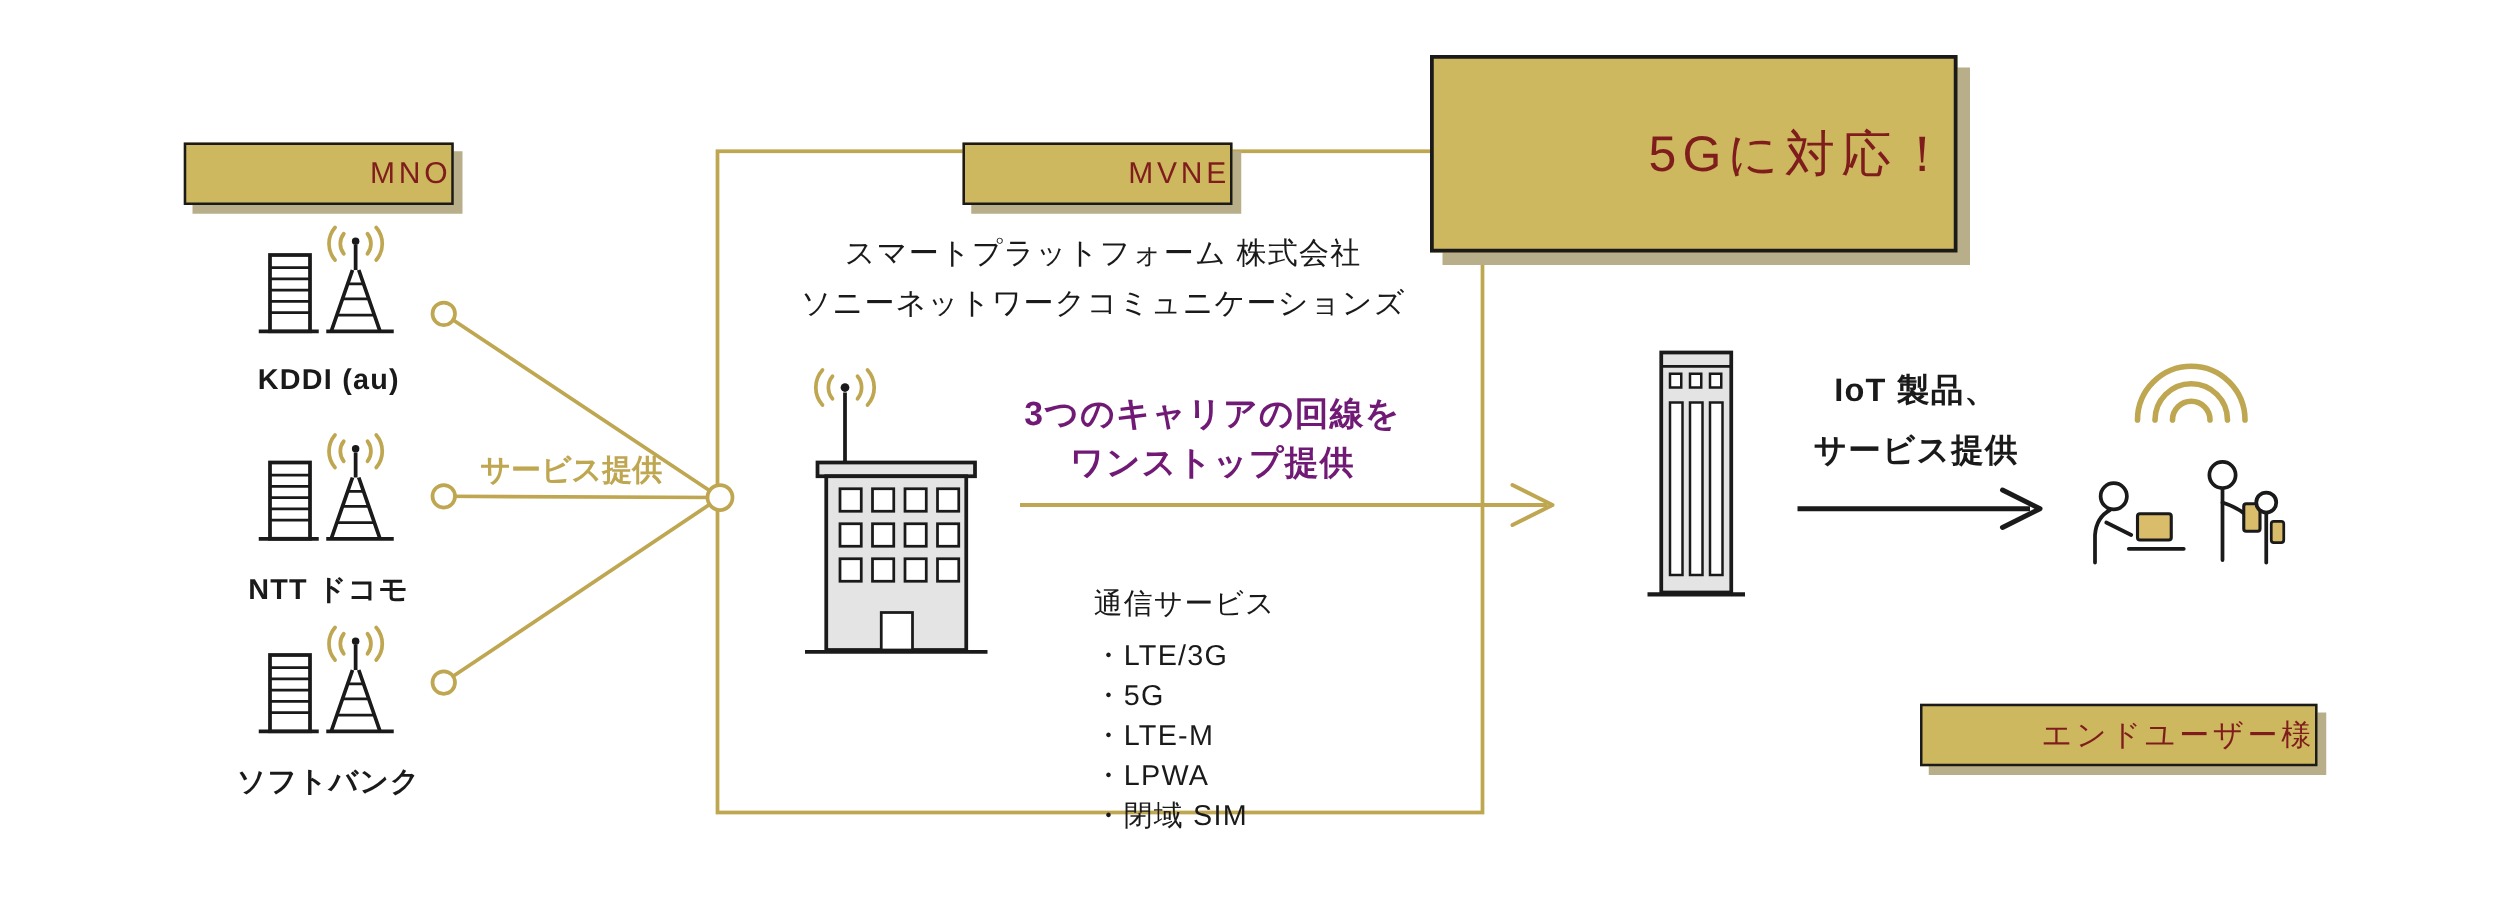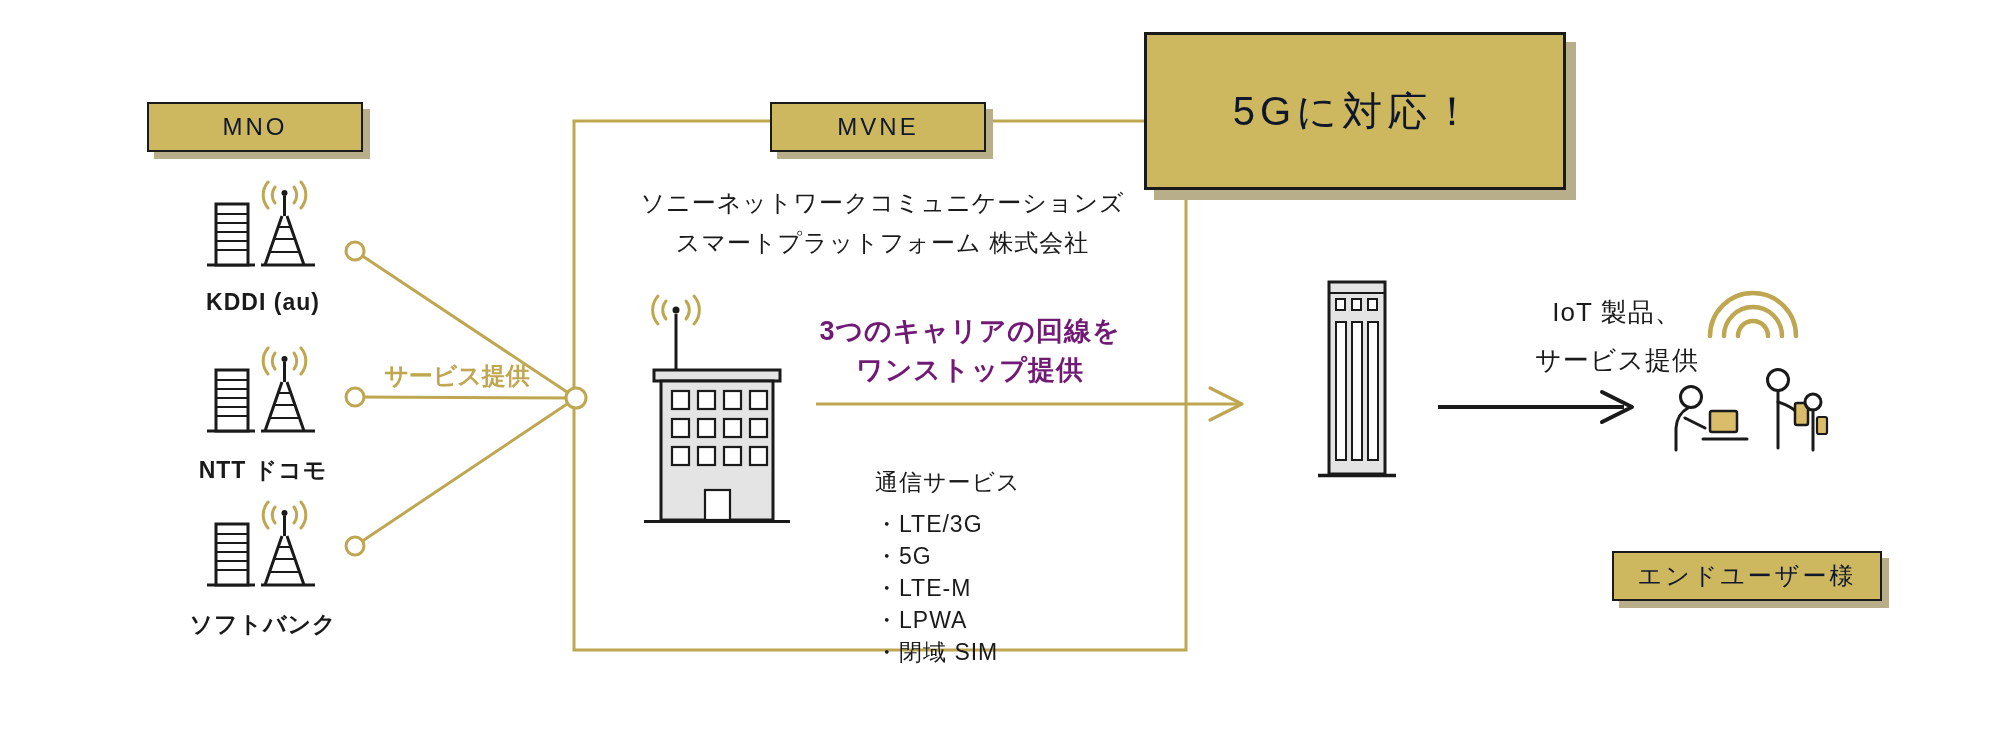--- a/index.html
+++ b/index.html
@@ -2,40 +2,40 @@
 <html><head>
 <meta charset="utf-8">
 <style>
   html,body{margin:0;padding:0;background:#ffffff;}
   body{width:2000px;height:733px;font-family:"Liberation Sans","DejaVu Sans",sans-serif;color:#1a1a1a;}
   .canvas{position:relative;width:2000px;height:733px;background:#fff;overflow:hidden;}
   svg.overlay{position:absolute;left:0;top:0;z-index:1;}
   .abs{position:absolute;}
   .gold-box{
     position:absolute;background:#cdb75f;border:2px solid #1a1a1a;
-    box-shadow:7px 7px 0 #b9ae8a;display:flex;align-items:center;justify-content:center;
-    color:#0f172a;letter-spacing:3px;font-size:24px;font-weight:500;z-index:3;
+    box-shadow:7px 7px 0 #b9ae8a;display:flex;align-items:center;justify-content:flex-end;
+    color:#7f1d1d;letter-spacing:3px;font-size:24px;font-weight:500;z-index:3;margin-top:12px;
   }
   .mno-box{left:147px;top:102px;width:212px;height:46px;}
   .mvne-box{left:770px;top:102px;width:212px;height:46px;}
   .customer-box{left:1252px;top:551px;width:210px;height:46px;}
-  .enduser-box{left:1612px;top:551px;width:266px;height:46px;}
+  .enduser-box{left:1536px;top:551px;width:266px;height:46px;padding-left:48px;}
   .badge-5g{left:1144px;top:32px;width:416px;height:152px;font-size:40px;font-weight:400;
     border-width:3px;letter-spacing:5px;box-shadow:10px 10px 0 #b9ae8a;}
   .carrier{position:absolute;left:168px;width:190px;text-align:center;z-index:2;}
   .carrier .icon-wrap{display:inline-block;}
   .carrier-name{margin-top:10px;font-size:23px;font-weight:700;letter-spacing:1px;}
   .c1{top:180px;} .c2{top:346px;} .c3{top:500px;}
   .service-label{left:372px;top:360px;width:170px;text-align:center;font-size:24px;font-weight:700;color:#bfa752;z-index:2;}
   .company{left:610px;top:183px;width:545px;text-align:center;font-size:24px;line-height:40px;font-weight:500;letter-spacing:1px;z-index:2;}
   .pitch{left:780px;top:312px;width:380px;text-align:center;font-size:27px;line-height:39px;font-weight:700;color:#701a75;letter-spacing:1px;z-index:2;}
   .services{left:875px;top:420px;z-index:2;font-size:23px;letter-spacing:1px;}
   .svc-title{margin-bottom:10px;margin-top:47px;}
   .svc-item{line-height:32px;}
-  .iot-text{left:1492px;top:288px;width:250px;text-align:center;font-size:26px;line-height:48px;font-weight:400;letter-spacing:1px;z-index:2;}
+  .iot-text{left:1408px;top:288px;width:250px;text-align:center;font-size:26px;line-height:48px;font-weight:700;letter-spacing:1px;z-index:2;}
   .mvne-building{left:632px;top:292px;z-index:2;}
   .customer-building{left:1296px;top:268px;z-index:2;}
   .wifi{left:1703px;top:282px;z-index:2;}
   .people{left:1655px;top:355px;z-index:2;}
   .hidden-defs{position:absolute;width:0;height:0;overflow:hidden;}
 </style>
 </head>
 <body>
 
 <div class="canvas">
@@ -161,22 +161,22 @@
     <div class="carrier-name">NTT ドコモ</div>
   </div>
 
   <div class="abs service-label">サービス提供</div>
 
   <div class="gold-box mvne-box">
     <span>MVNE</span>
   </div>
 
   <div class="abs company">
+    <div>スマートプラットフォーム 株式会社</div>
     <div>ソニーネットワークコミュニケーションズ</div>
-    <div>スマートプラットフォーム 株式会社</div>
   </div>
 
   <div class="abs mvne-building">
     <svg width="170" height="250">
         <use href="#ico-mvne"></use>
       </svg>
   </div>
 
   <div class="abs pitch">
     <div>3つのキャリアの回線を</div>

